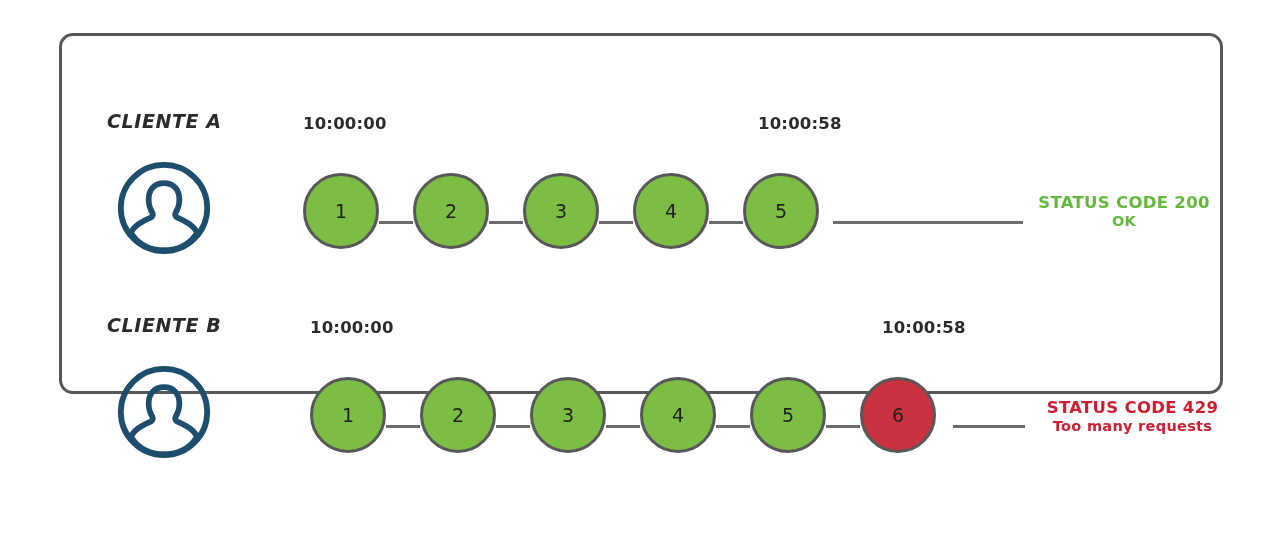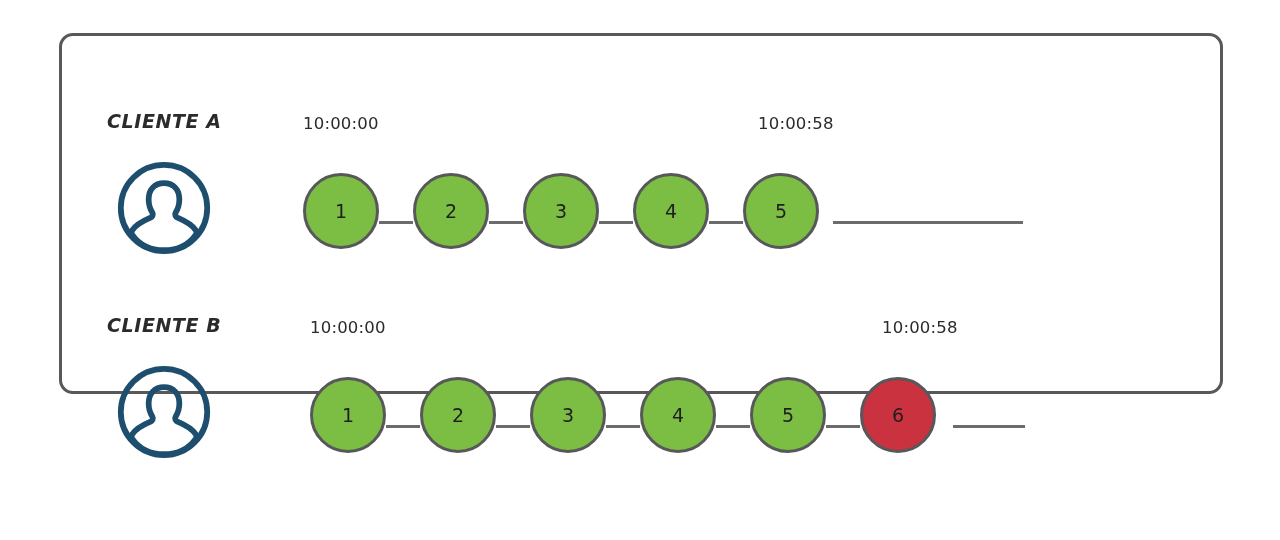--- a/index.html
+++ b/index.html
@@ -62,21 +62,21 @@
     width: 96px;
     height: 96px;
   }
   .avatar svg { display: block; width: 96px; height: 96px; }
 
   
   .timestamp {
     position: absolute;
     top: 46px;
     font-family: "DejaVu Sans", sans-serif;
-    font-weight: 400;
+    font-weight: 700;
     font-size: 16.5px;
     letter-spacing: 0.2px;
     color: #2b2b2b;
     white-space: nowrap;
   }
 
   
   .chain {
     position: absolute;
     top: 105px;
@@ -163,20 +163,24 @@
         <div class="connector" style="left:296px; width:34px;"></div>
         <div class="connector" style="left:406px; width:34px;"></div>
 
         <div class="node ok" style="left:0px;">1</div>
         <div class="node ok" style="left:110px;">2</div>
         <div class="node ok" style="left:220px;">3</div>
         <div class="node ok" style="left:330px;">4</div>
         <div class="node ok" style="left:440px;">5</div>
       </div>
 
+      <div class="status ok" style="left:962px; top:125px; width:200px;">
+        <span class="status-main">STATUS CODE 200</span>
+        <span class="status-detail">OK</span>
+      </div>
 
     </div>
 
     <div class="client-row row-1">
 
       <div class="client-label">CLIENTE B</div>
 
       <div class="avatar">
         <svg viewBox="0 0 100 100" xmlns="http://www.w3.org/2000/svg">
           <circle cx="50" cy="50" r="45" fill="none" stroke="#1d4e6e" stroke-width="6"></circle>
@@ -201,17 +205,21 @@
         <div class="connector" style="left:516px; width:34px;"></div>
 
         <div class="node ok" style="left:0px;">1</div>
         <div class="node ok" style="left:110px;">2</div>
         <div class="node ok" style="left:220px;">3</div>
         <div class="node ok" style="left:330px;">4</div>
         <div class="node ok" style="left:440px;">5</div>
         <div class="node fail" style="left:550px;">6</div>
       </div>
 
+      <div class="status fail" style="left:963px; top:126px; width:215px;">
+        <span class="status-main">STATUS CODE 429</span>
+        <span class="status-detail">Too many requests</span>
+      </div>
 
     </div>
 
   </div>
 </div>
 
 </body></html>

